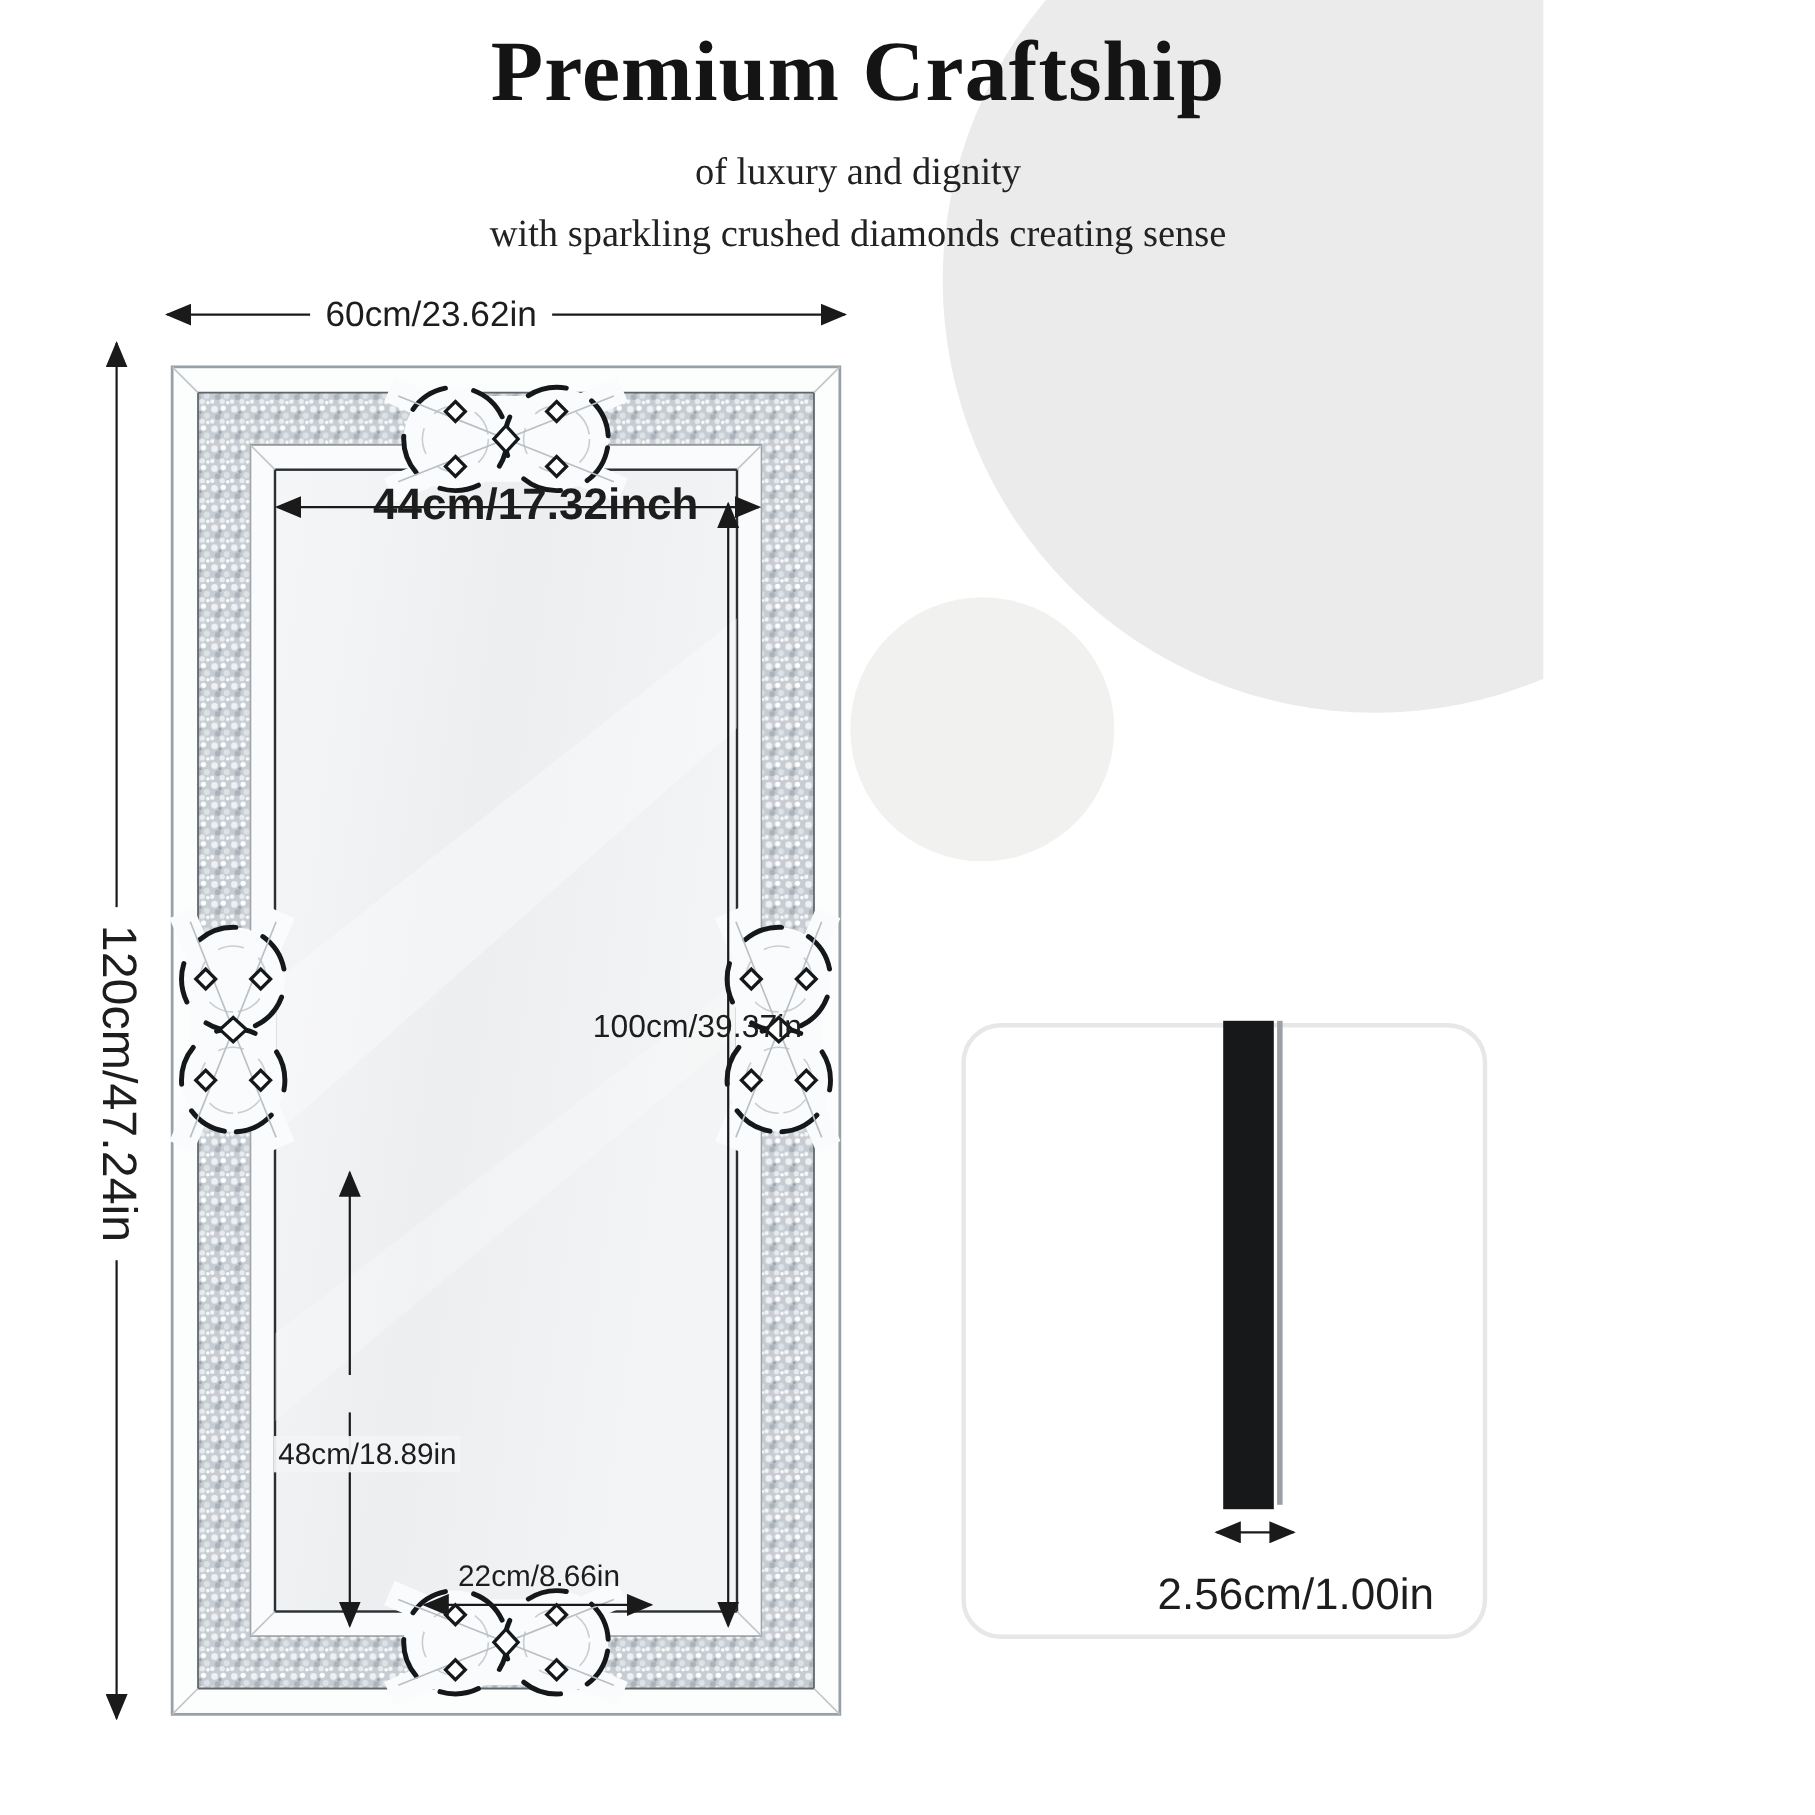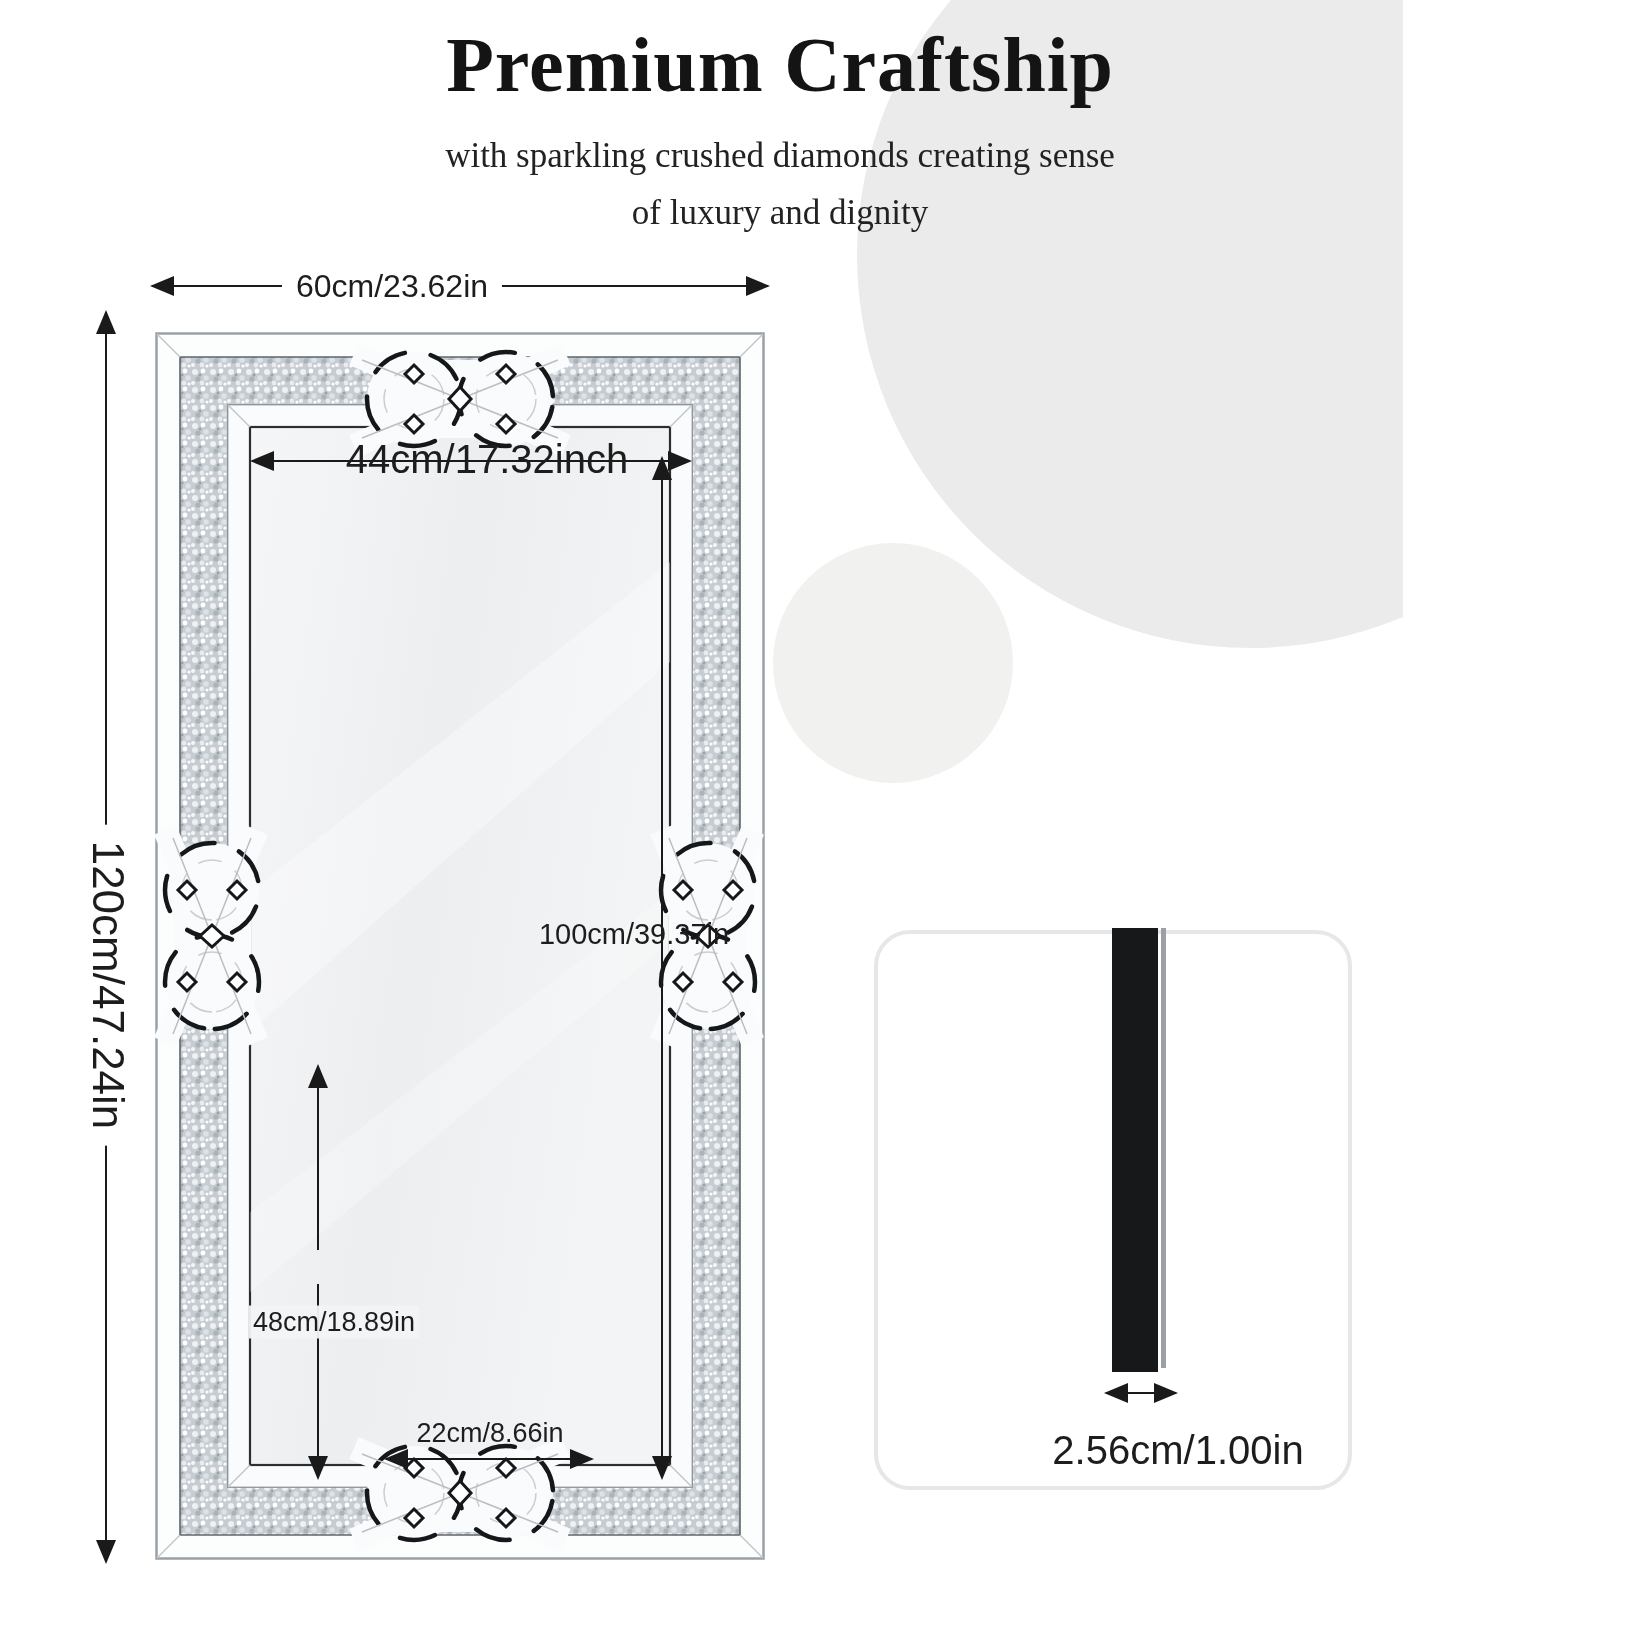--- a/index.html
+++ b/index.html
@@ -44,22 +44,22 @@
 <body>
 
 <div id="page">
 
   <div class="bg-circle large"></div>
   <div class="bg-circle small"></div>
 
   <div class="header">
     <div class="title">Premium Craftship</div>
     <div class="subtitle">
+      <div>of luxury and dignity</div>
       <div>with sparkling crushed diamonds creating sense</div>
-      <div>of luxury and dignity</div>
     </div>
   </div>
 
   <div class="mirror-wrap">
     <svg width="610" height="1228" viewBox="0 0 610 1228">
       <defs>
         <pattern id="diamondTex" width="18" height="18" patternUnits="userSpaceOnUse">
           <rect width="18" height="18" fill="#c6ccd1"></rect>
           <circle cx="4" cy="4" r="3" fill="#eef1f3"></circle>
           <circle cx="12" cy="3" r="2.4" fill="#ffffff"></circle>
@@ -152,19 +152,19 @@
       <line x1="662" y1="458" x2="662" y2="1478" marker-start="url(#mA)" marker-end="url(#mA)"></line>
       <line x1="318" y1="1066" x2="318" y2="1250" marker-start="url(#mA)"></line>
       <line x1="318" y1="1284" x2="318" y2="1478" marker-end="url(#mA)"></line>
       <line x1="386" y1="1459" x2="592" y2="1459" marker-start="url(#mA)" marker-end="url(#mA)"></line>
       <line x1="1106" y1="1393" x2="1176" y2="1393" marker-start="url(#mA)" marker-end="url(#mA)"></line>
     </g>
   </svg>
 
   <div class="dim-label lbl-outer-w" style="left:392px;top:286px;">60cm/23.62in</div>
   <div class="dim-label lbl-outer-h" style="left:108px;top:985px;">120cm/47.24in</div>
-  <div class="dim-label lbl-inner-w" style="left:487px;top:459px;">44cm/17.32inch</div>
+  <div class="dim-label lbl-inner-w" style="left:487px;top:459px;font-weight:bold;">44cm/17.32inch</div>
   <div class="dim-label lbl-inner-h" style="left:634px;top:903px;margin-top:31px;">100cm/39.37in</div>
   <div class="dim-label lbl-lower-h" style="left:334px;top:1322px;">48cm/18.89in</div>
   <div class="dim-label lbl-bottom-w" style="left:490px;top:1433px;">22cm/8.66in</div>
   <div class="dim-label lbl-thickness" style="left:1150px;top:1450px;">2.56cm/1.00in</div>
 
 </div>
 
 </body></html>

